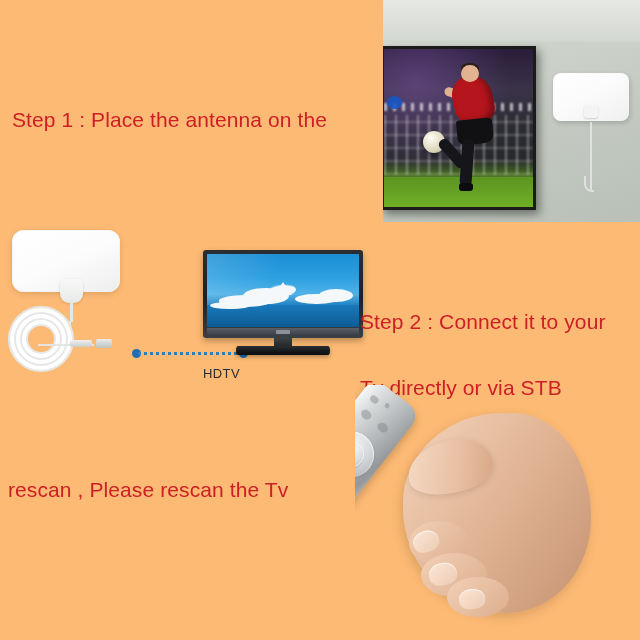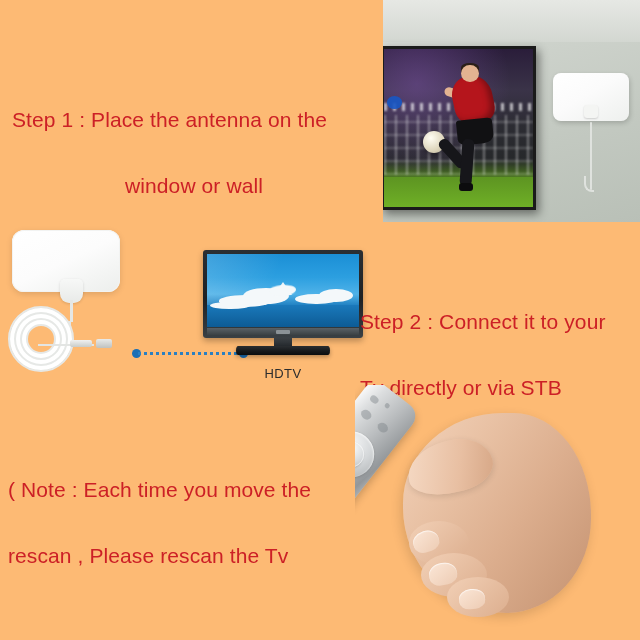--- a/index.html
+++ b/index.html
@@ -327,21 +327,21 @@
     width:94px; height:9px;
     background: linear-gradient(180deg,#2a2e31 0%, #15181a 60%, #0b0d0e 100%);
     border-radius: 3px / 6px;
     box-shadow: 0 2px 4px rgba(0,0,0,0.3);
   }
   #hdtv-label {
     position:absolute;
     left: 203px;
     top: 366px;
     width: 160px;
-    text-align: center;
+    text-align: left;
     font-size: 13px;
     color: #2d2d2d;
     font-family: "Liberation Sans", sans-serif;
     letter-spacing: .4px;
   }
 
   
   #remote-scene {
     position:absolute;
     left: 355px;
@@ -448,21 +448,20 @@
     </div>
 
     <div id="wall-antenna">
       <div class="nub"></div>
     </div>
     <div id="wall-antenna-cable"></div>
   </div>
 
   <div class="step-text" id="step1-text">
     <span class="line1">Step 1 : Place the antenna on the</span>
-    <span class="line2">window or wall</span>
   </div>
 
   <div id="antenna-product">
     <div id="antenna-panel"></div>
     <div id="antenna-nub"></div>
     <div id="antenna-stem"></div>
     <div id="antenna-lead2"></div>
     <div id="antenna-coil"></div>
     <div id="antenna-lead"></div>
     <div id="coax-a"></div>
@@ -494,21 +493,20 @@
     <div class="base"></div>
   </div>
   <div id="hdtv-label">HDTV</div>
 
   <div class="step-text" id="step2-text">
     <span class="l">Step 2 : Connect it to your</span>
     <span class="l">Tv directly or via STB</span>
   </div>
 
   <div class="step-text" id="step3-text">
-    <span class="l">( Note : Each time you move the</span>
     <span class="l">rescan , Please rescan the Tv</span>
     
   </div>
 
   <div id="remote-scene">
     <div id="remote-body">
       <div class="shell"></div>
 
       <div class="btn b1"></div>
       <div class="btn b2"></div>

